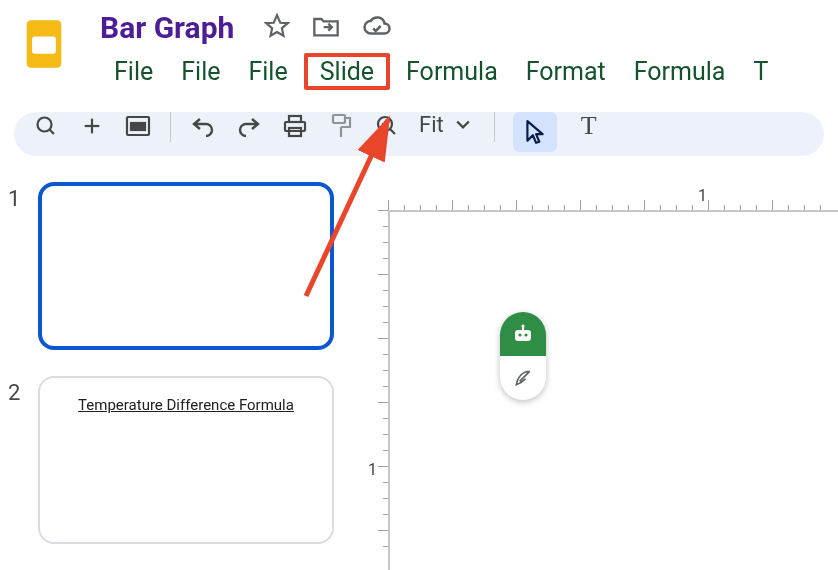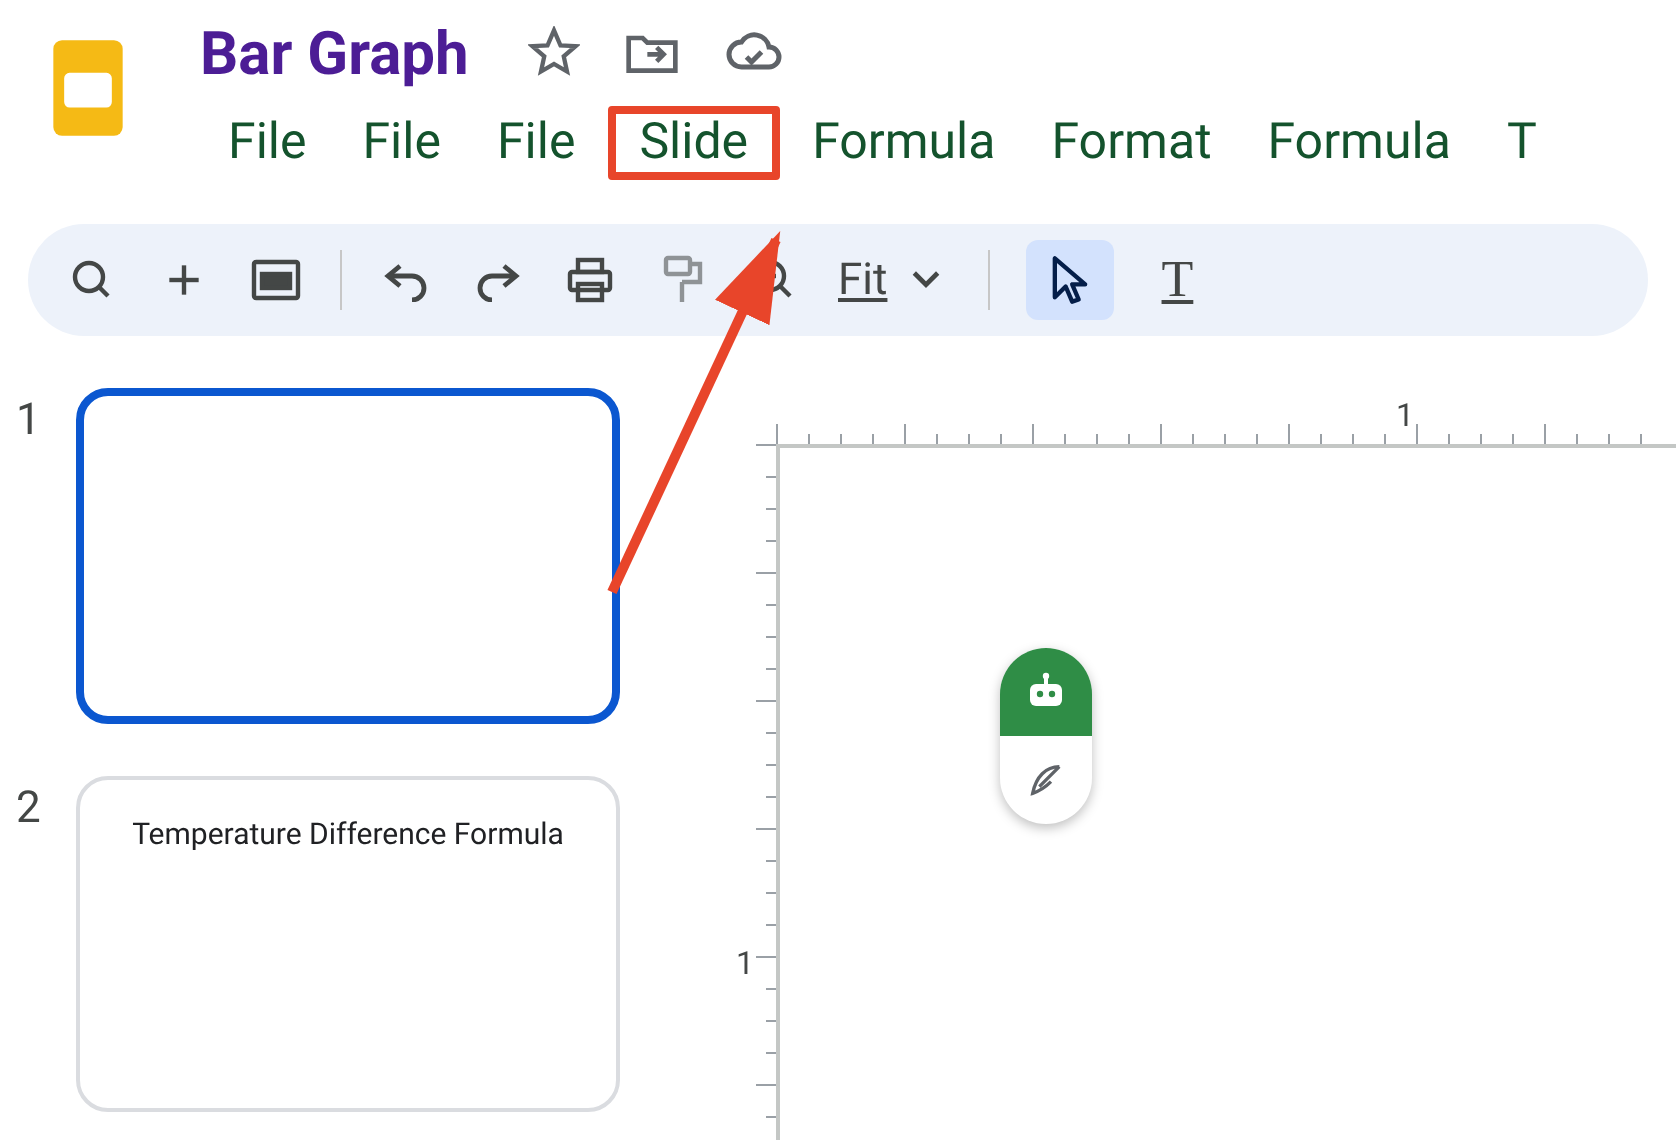--- a/index.html
+++ b/index.html
@@ -55,27 +55,26 @@
   .menu-item.highlight {
     border: 4px solid #e8452a;
     border-radius: 2px;
     padding: 0 12px;
     margin: 0 2px;
   }
   .toolbar {
     margin: 22px 14px 0 14px;
     background: #edf2fa;
     border-radius: 40px;
-    height: 56px;
-    display: flex;
-    align-items: center;
+    height: 44px;
+    display: flex;
+    align-items: flex-start;
     padding: 0 18px;
     gap: 18px;
     color: #444746;
-    text-decoration: underline;
   }
   .tb-btn {
     width: 28px;
     height: 28px;
     display: flex;
     align-items: center;
     justify-content: center;
     cursor: pointer;
   }
   .tb-sep {
@@ -117,24 +116,25 @@
     margin-bottom: 26px;
   }
   .thumb-num {
     width: 30px;
     font-size: 22px;
     color: #444746;
     padding-top: 4px;
     text-align: left;
   }
   .thumb {
-    width: 272px;
+    width: 296px;
     height: 168px;
     border-radius: 16px;
     background: #fff;
+    text-decoration: underline;
   }
   .thumb.selected {
     border: 4px solid #0b57d0;
   }
   .thumb.unselected {
     border: 2px solid #dadce0;
     padding: 18px 22px;
     font-size: 14px;
     text-align: center;
   }

